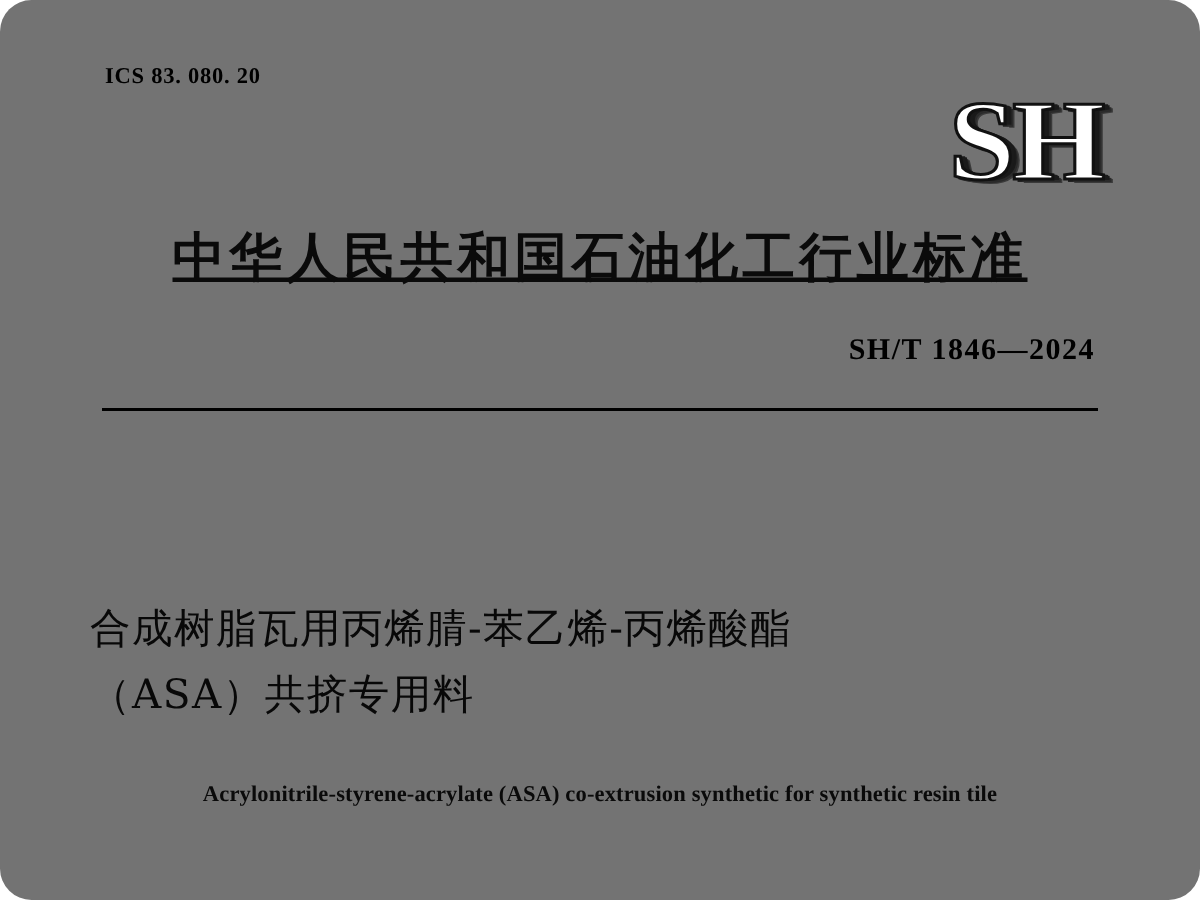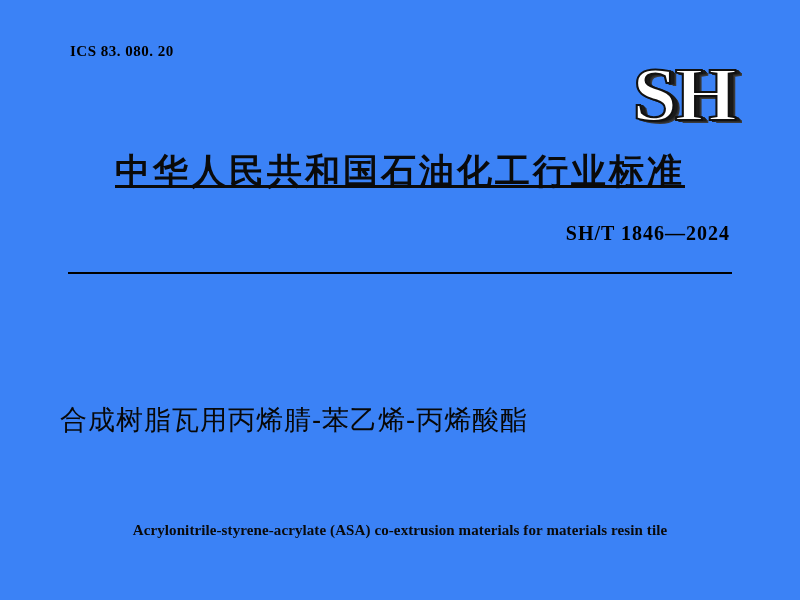--- a/index.html
+++ b/index.html
@@ -11,22 +11,23 @@
     height: 600px;
     background: #ffffff;
     font-family: "Liberation Serif", serif;
     color: #000000;
     overflow: hidden;
   }
   .page {
     position: relative;
     width: 800px;
     height: 600px;
-    background: #3b82f6;
+    background: #737373;
     box-sizing: border-box;
+    border-radius: 21px;
   }
 
   
   .codes {
     position: absolute;
     left: 70px;
     top: 40px;
     font-family: "Liberation Serif", serif;
     font-weight: bold;
     font-size: 15px;
@@ -147,17 +148,18 @@
   </div>
 
   <div class="std-title">中华人民共和国石油化工行业标准</div>
 
   <div class="std-number">SH/T  1846—2024</div>
 
   <div class="rule"></div>
 
   <div class="doc-title">
     <span>合成树脂瓦用丙烯腈-苯乙烯-丙烯酸酯</span>
+    <span class="line2">（ASA）共挤专用料</span>
   </div>
 
-  <div class="doc-subtitle">Acrylonitrile-styrene-acrylate (ASA) co-extrusion materials for materials resin tile</div>
+  <div class="doc-subtitle">Acrylonitrile-styrene-acrylate (ASA) co-extrusion synthetic for synthetic resin tile</div>
 
 </div>
 
 </body></html>

